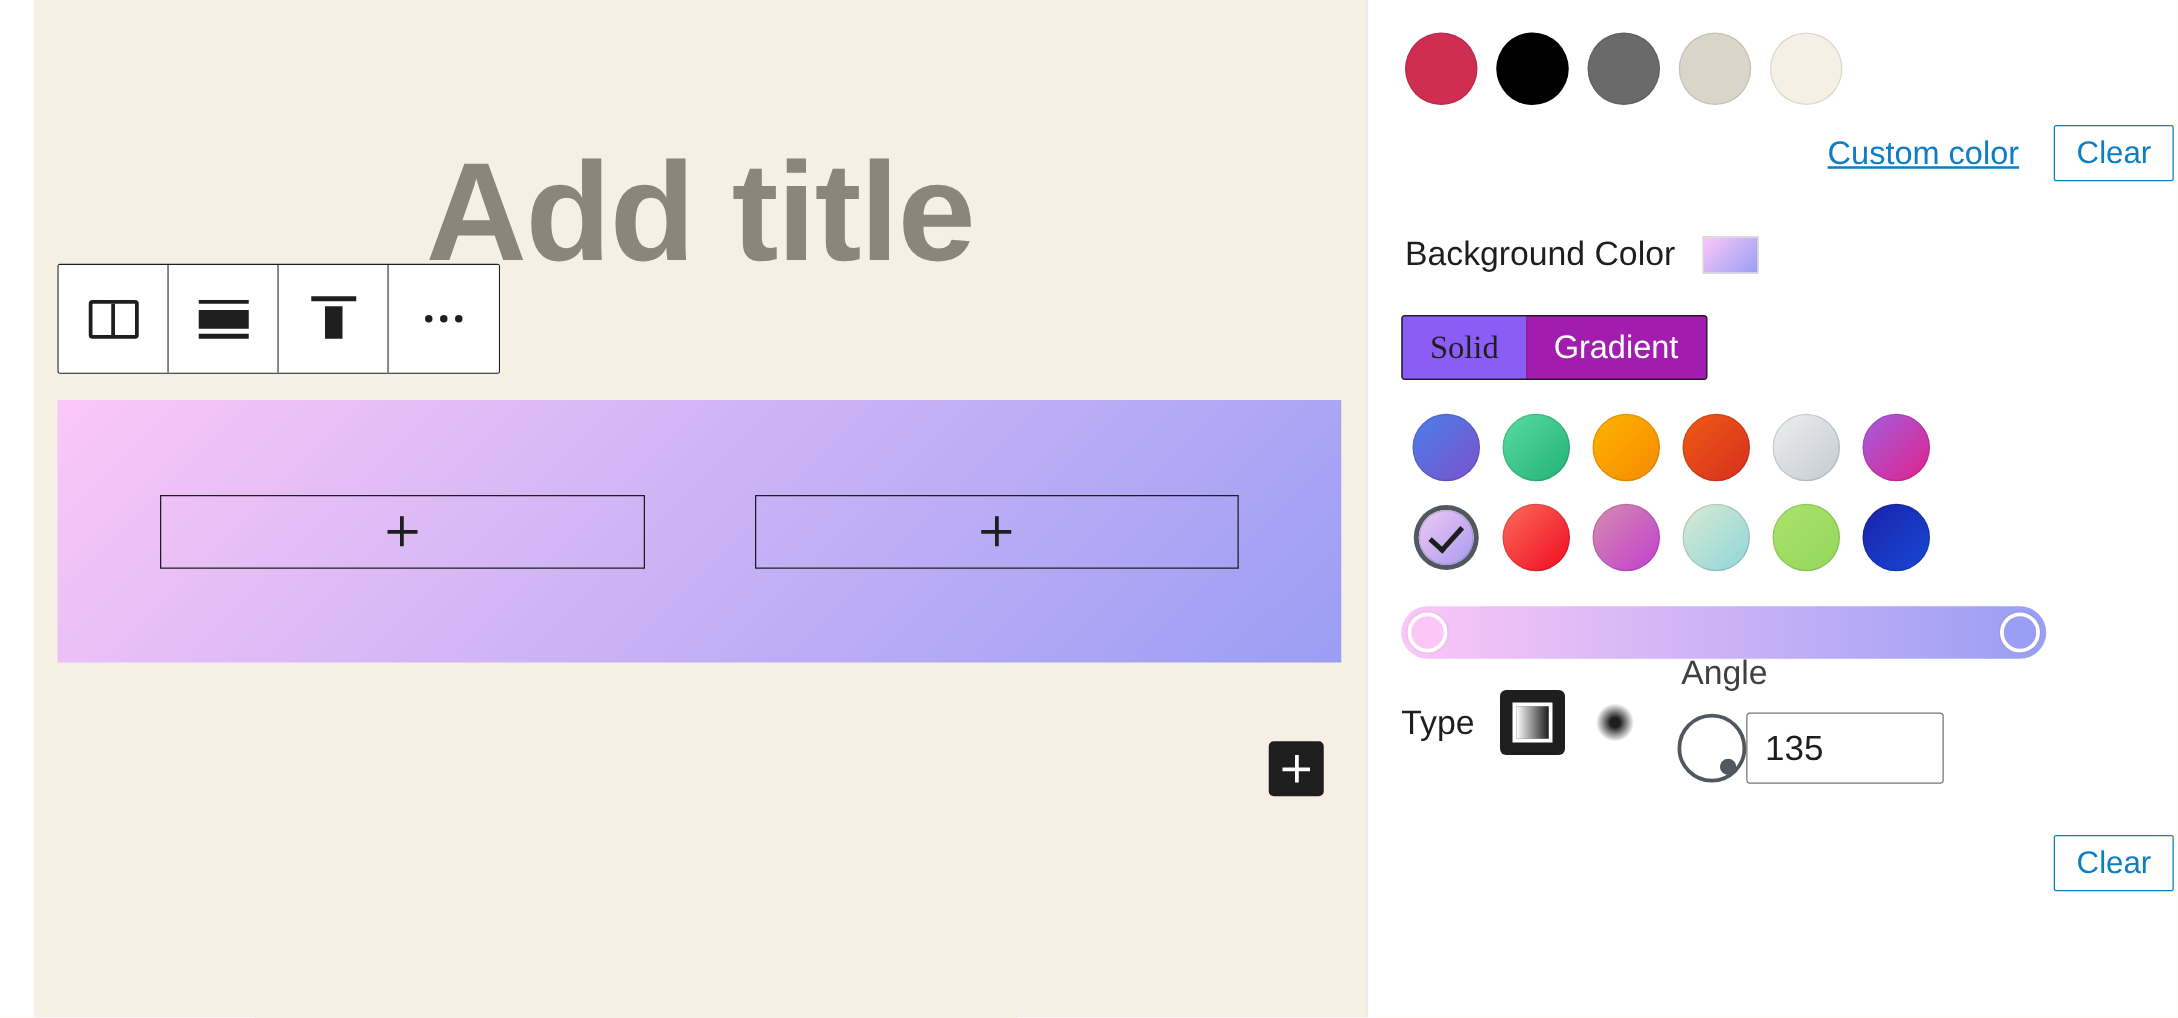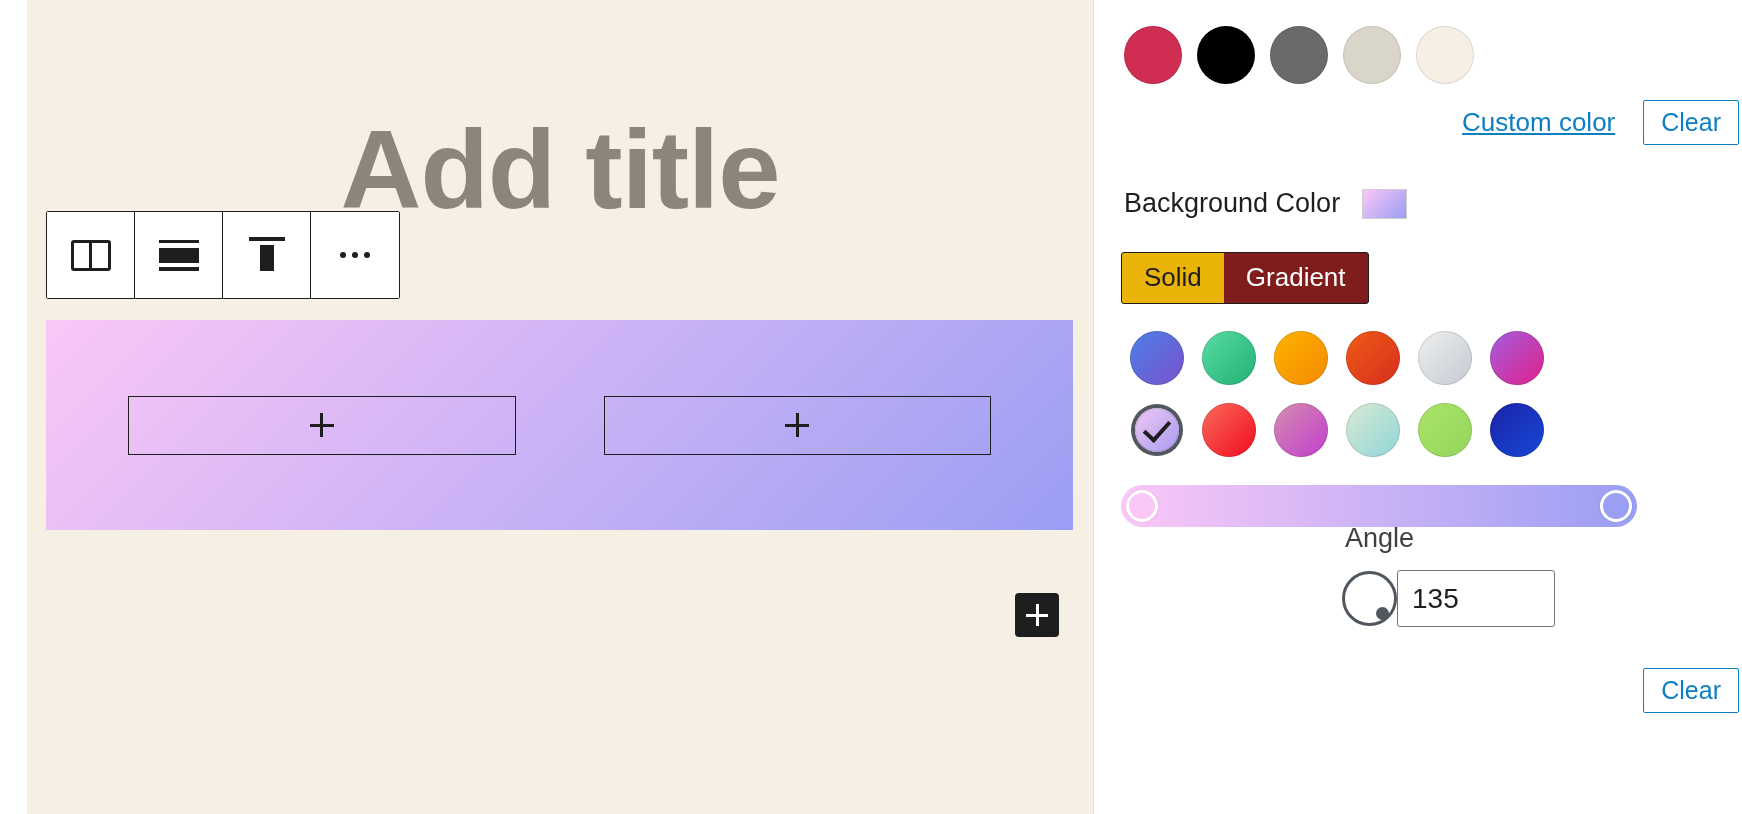--- a/index.html
+++ b/index.html
@@ -213,28 +213,29 @@
     border-radius: 3px;
     padding: 0;
     overflow: hidden;
     border: 1.5px solid #1e1e1e;
   }
   .toggle-btn {
     font-size: 26px;
     padding: 8px 22px;
     cursor: pointer;
     color: #ffffff;
-    background: #7f1d1d;
+    background: #a21caf;
     font-family: "Liberation Sans", sans-serif;
     border: none;
     line-height: 1.3;
   }
   .toggle-btn.active {
-    background: #eab308;
+    background: #8b5cf6;
     color: #1e1e1e;
+    font-family: Liberation Serif, serif;
   }
 
   
   #gradient-grid {
     position: absolute;
     left: 27px; top: 322px;
     display: grid;
     grid-template-columns: repeat(6, 72px);
     grid-auto-rows: 72px;
     gap: 0px;
@@ -477,20 +478,29 @@
         <span class="grad-cell">
           <span class="grad-dot" style="background: linear-gradient(135deg, rgb(27, 34, 168) 0%, rgb(22, 72, 214) 100%);"></span>
         </span>
       </div>
 
     <div id="gradient-bar" style="background: linear-gradient(90deg, rgb(251, 199, 247) 0%, rgb(154, 158, 244) 100%);">
       <span class="grad-handle" id="handle-start" style="background: rgb(251, 199, 247);"></span>
       <span class="grad-handle" id="handle-end" style="background: rgb(154, 158, 244);"></span>
     </div>
 
+    <div id="type-row">
+      <span id="type-label">Type</span>
+      <span id="type-linear">
+        <span class="g"></span>
+      </span>
+      <span id="type-radial">
+        <span class="g"></span>
+      </span>
+    </div>
 
     <div id="angle-label">Angle</div>
     <div id="angle-control">
       <span id="angle-dial">
         <span class="knob"></span>
       </span>
       <input id="angle-input" type="text" value="135" style="">
     </div>
 
     <button class="clear-btn" id="bottom-clear">Clear</button>

